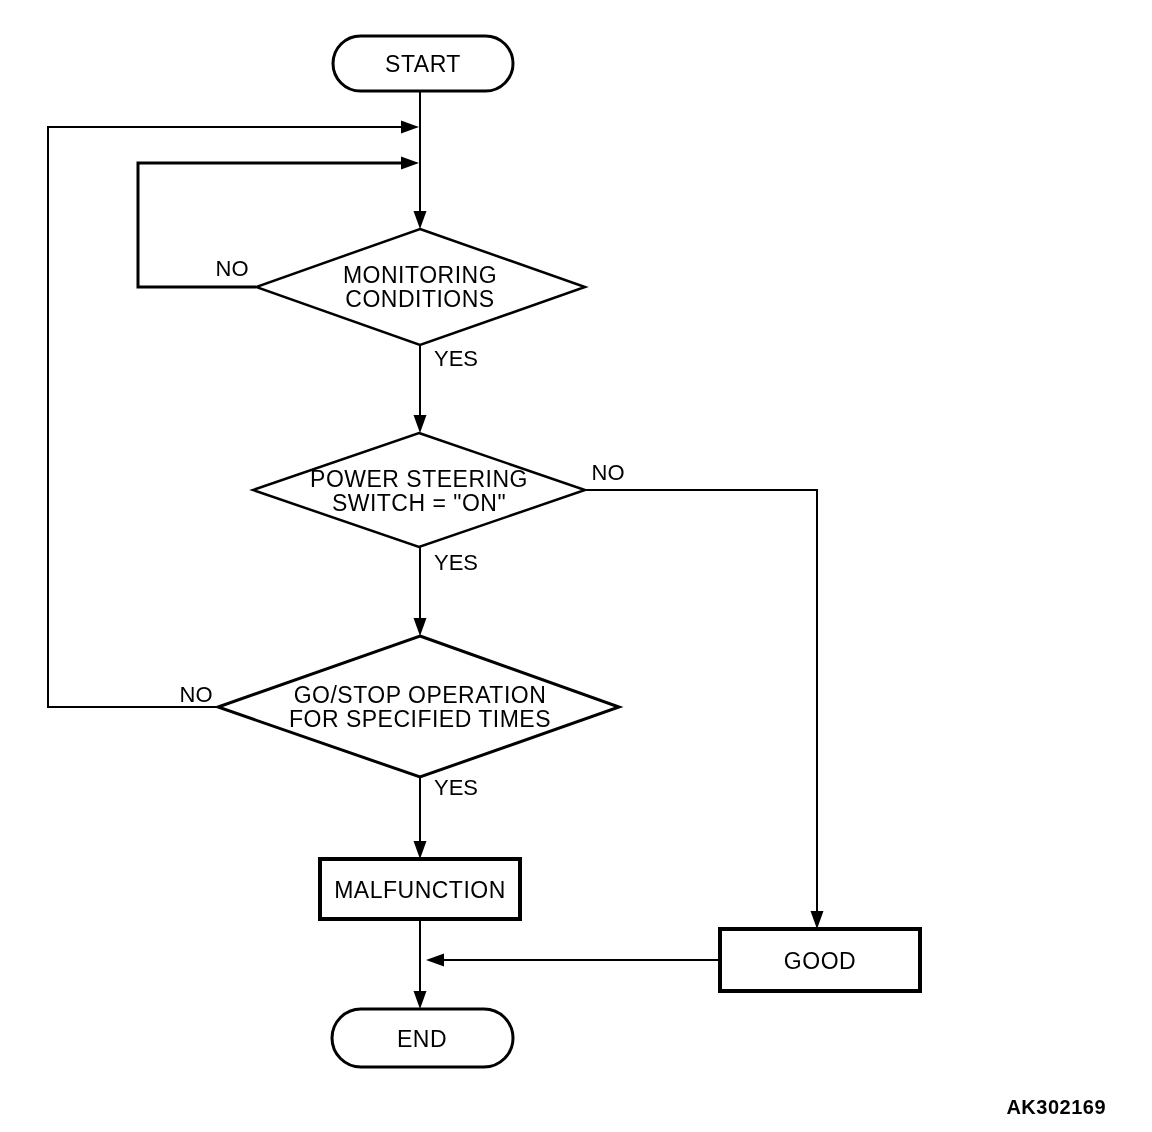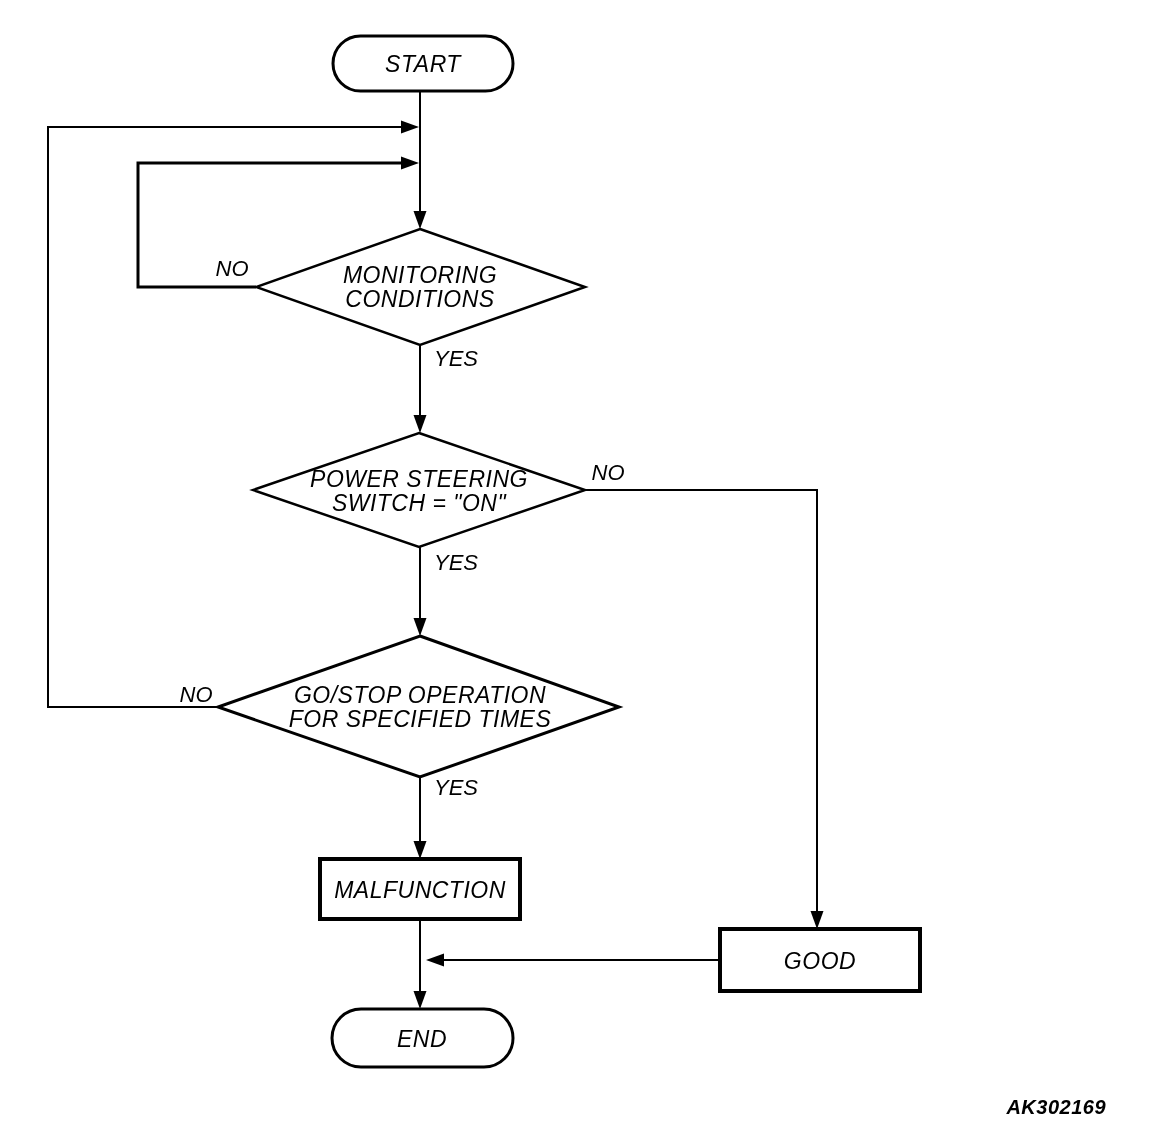--- a/index.html
+++ b/index.html
@@ -11,21 +11,20 @@
     margin: 0;
     padding: 0;
     background: var(--background);
   }
   .canvas {
     position: relative;
     width: 1152px;
     height: 1132px;
     background: var(--background);
     overflow: hidden;
-    font-style: italic;
   }
   svg { display: block; }
   .shape {
     fill: var(--background);
     stroke: var(--line);
   }
   .edge {
     fill: none;
     stroke: var(--line);
   }

